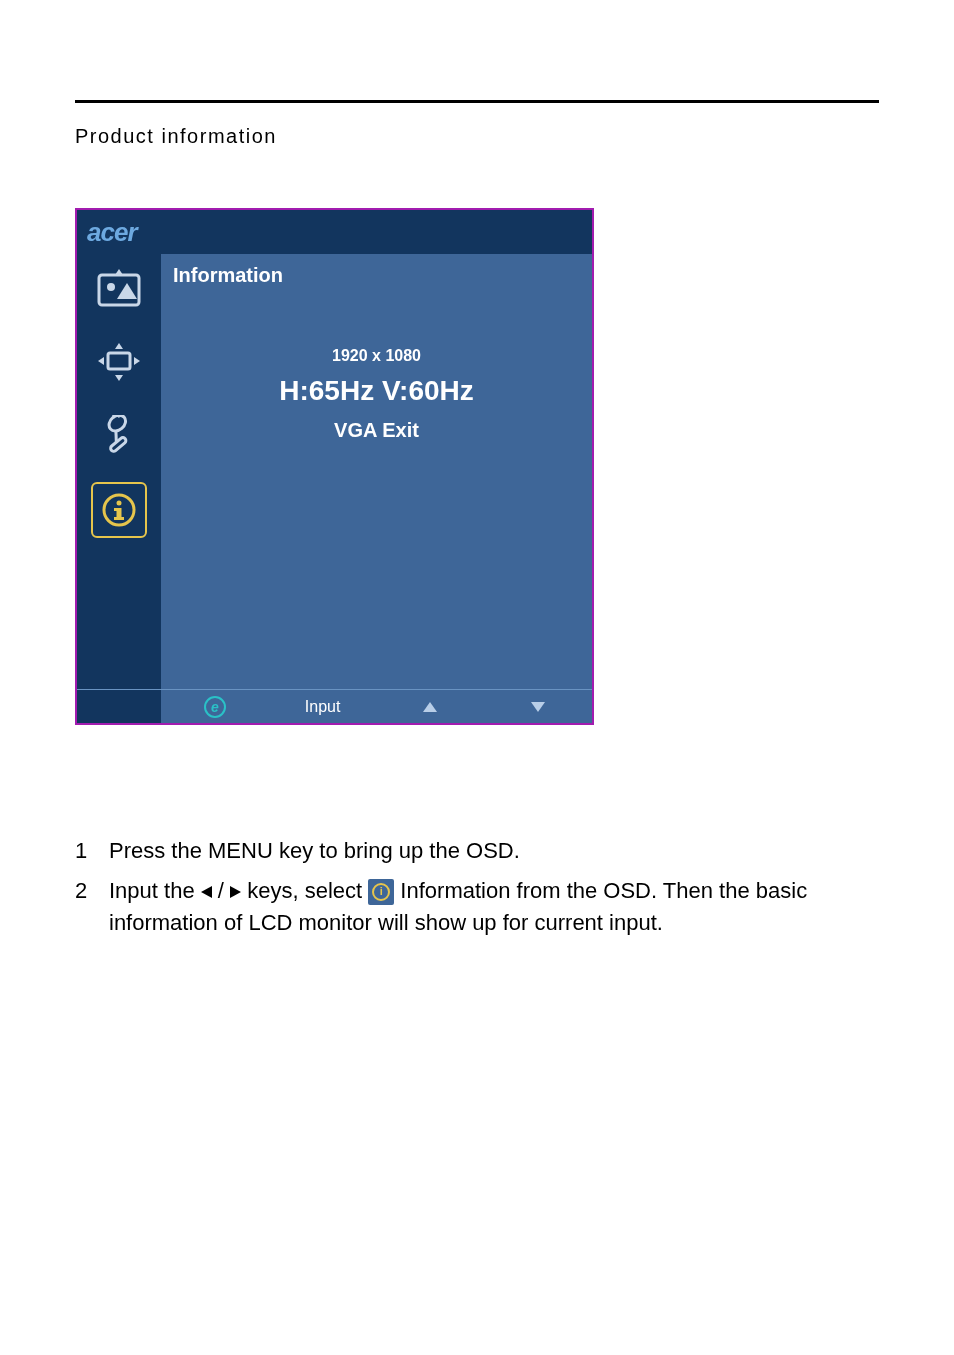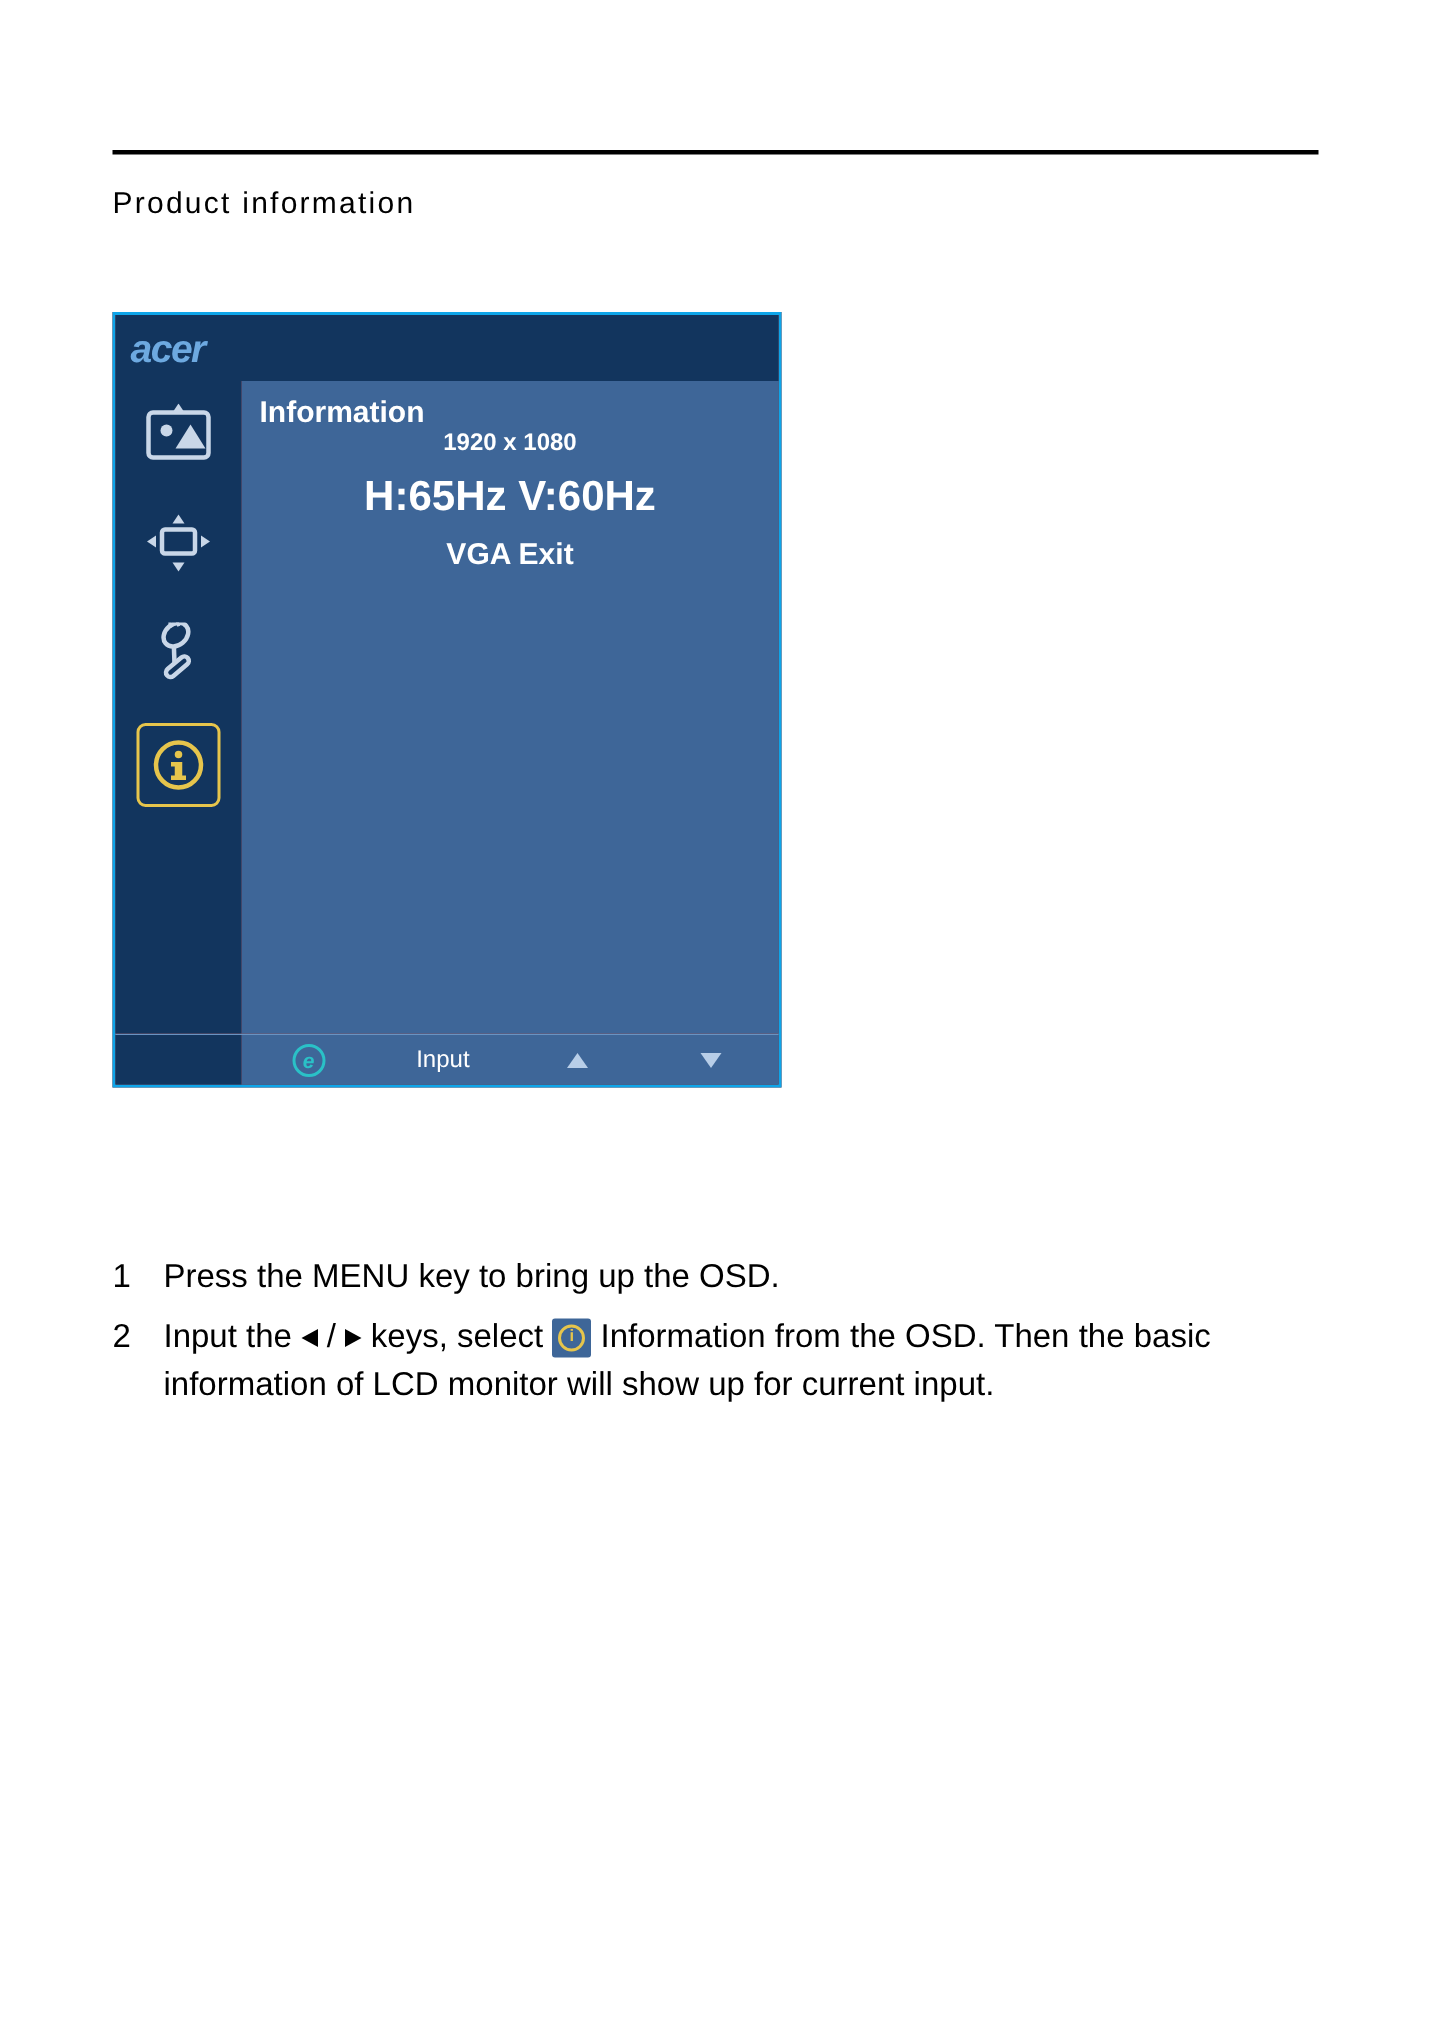--- a/index.html
+++ b/index.html
@@ -15,23 +15,23 @@
     border-top: 3px solid #000;
     margin-bottom: 22px;
   }
   .page-title {
     font-size: 20px;
     letter-spacing: 1.5px;
     margin-bottom: 60px;
     font-weight: 400;
   }
   .osd-outer {
-    width: 446px;
-    border: 2px solid #0ea5e9;
-    background: #7f1d1d;
+    width: 519px;
+    border: 2px solid #a21caf;
+    background: #fca5a5;
   }
   .osd-header {
     height: 44px;
     background: #12355e;
     display: flex;
     align-items: center;
     padding-left: 10px;
   }
   .brand {
     font-style: italic;
@@ -68,20 +68,21 @@
   .osd-content {
     flex: 1;
     background: #3e6698;
     padding: 10px 12px 0 12px;
     position: relative;
   }
   .info-header {
     color: #fff;
     font-weight: 700;
     font-size: 20px;
+    margin-bottom: 60px;
   }
   .info-line {
     color: #fff;
     font-weight: 700;
     font-size: 22px;
     text-align: center;
     margin-bottom: 12px;
   }
   .info-line.big {
     font-size: 16px;

